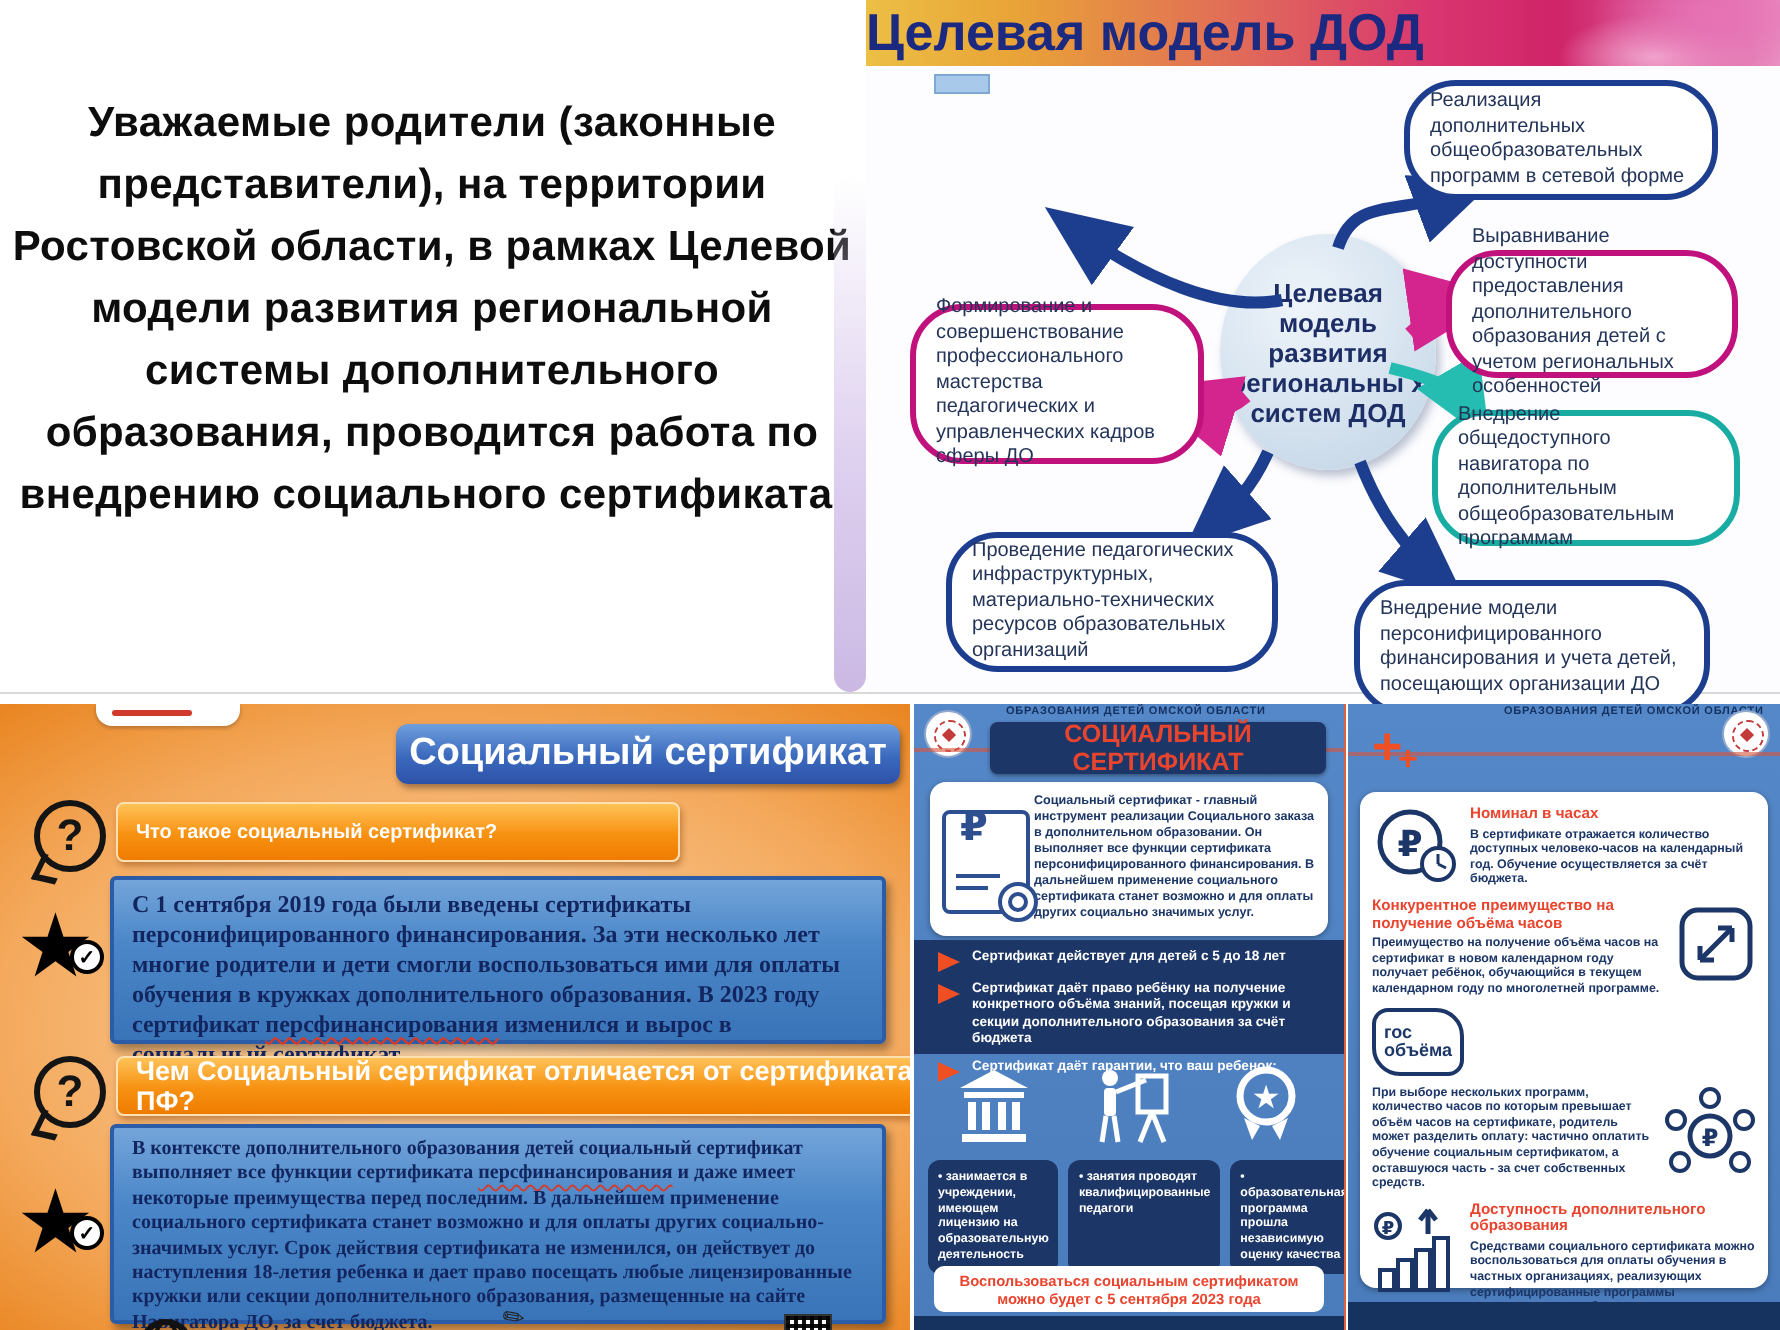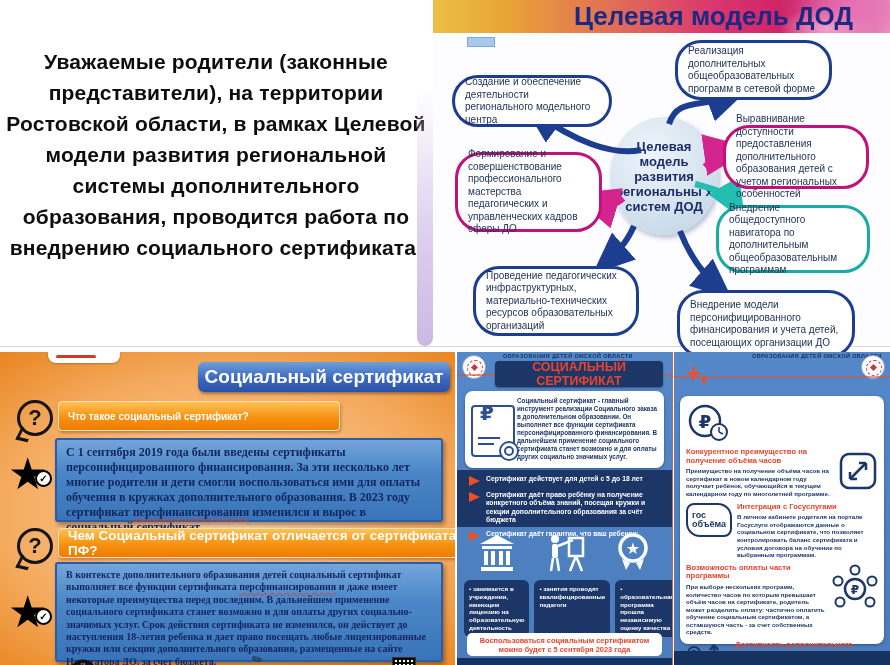--- a/index.html
+++ b/index.html
@@ -12,21 +12,21 @@
               font-size:21px;line-height:31px;color:#0d0d0d;letter-spacing:.2px;}
   #intro-edge{right:0;top:88px;width:16px;height:258px;
               background:linear-gradient(180deg,rgba(222,208,240,0) 0%,#ded0ef 55%,#cbb9e4 100%);border-radius:8px;}
   
   #model-slide{left:433px;top:0;width:457px;height:346px;background:#fdfdff;border-bottom:1px solid #d8d8d8;border-right:1px solid #e3e3e3;}
   #model-header{left:0;top:0;width:457px;height:33px;
       background:
         radial-gradient(ellipse 90px 40px at 425px 8px,#e773b5 0%,rgba(231,115,181,0) 70%),
         radial-gradient(ellipse 70px 30px at 395px 28px,#f2a8d0 0%,rgba(242,168,208,0) 70%),
         linear-gradient(90deg,#ecbf45 0%,#e9a437 16%,#e0685a 42%,#d93570 62%,#cf2468 76%,#dd67a8 92%,#e98fc2 100%);}
-  #model-title{left:0;top:1px;width:420px;text-align:right;font-weight:bold;font-size:26px;color:#1b2a80;}
+  #model-title{left:0;top:1px;width:420px;text-align:left;font-weight:bold;font-size:26px;color:#1b2a80;}
   #decor-tab{left:34px;top:37px;width:26px;height:8px;background:#a8c9e9;border:1px solid #7fa8d4;}
   #center-node{left:177px;top:117px;width:108px;height:118px;border-radius:50%;
       background:radial-gradient(circle at 38% 30%,#eef4fa 0%,#d3e1ee 60%,#bfd2e4 100%);
       box-shadow:2px 3px 5px rgba(60,80,120,.35);
       display:flex;align-items:center;justify-content:center;text-align:center;
       font-weight:bold;font-size:13px;line-height:15px;color:#1d2e66;padding:4px;box-sizing:border-box;}
   .bubble{position:absolute;background:#fff;border-radius:26px;display:flex;align-items:center;
       font-size:10px;line-height:12.5px;color:#233458;padding:5px 10px;box-sizing:border-box;}
   .b-navy{border:3px solid #1d3e8f;}
   .b-pink{border:3px solid #c0117d;}
@@ -142,22 +142,21 @@
       </defs>
       <path d="M 208,150 C 178,156 140,140 104,114" stroke="#1d3e8f" stroke-width="6" fill="none" marker-end="url(#m-navy)"></path>
       <path d="M 236,124 C 244,98 266,108 298,96" stroke="#1d3e8f" stroke-width="6" fill="none" marker-end="url(#m-navy)"></path>
       <path d="M 272,167 C 286,154 292,152 299,151" stroke="#d4258e" stroke-width="7" fill="none" marker-end="url(#m-pink)"></path>
       <path d="M 190,198 C 177,209 170,204 157,200" stroke="#d4258e" stroke-width="7" fill="none" marker-end="url(#m-pink)"></path>
       <path d="M 262,184 C 286,190 296,194 303,206" stroke="#25bdb2" stroke-width="6" fill="none" marker-end="url(#m-teal)"></path>
       <path d="M 201,226 C 192,246 182,254 173,262" stroke="#1d3e8f" stroke-width="6" fill="none" marker-end="url(#m-navy)"></path>
       <path d="M 247,231 C 257,257 270,274 286,288" stroke="#1d3e8f" stroke-width="6" fill="none" marker-end="url(#m-navy)"></path>
     </svg>
 
-    <div class="bubble b-navy" style="left:19px;top:75px;width:160px;height:52px">Создание и обеспечение деятельности регионального модельного центра</div>
-    <div class="bubble b-navy" style="left:242px;top:40px;width:157px;height:60px">Реализация дополнительных общеобразовательных программ в сетевой форме</div>
+    <div class="bubble b-navy" style="left:269px;top:40px;width:157px;height:60px">Реализация дополнительных общеобразовательных программ в сетевой форме</div>
     <div class="bubble b-pink" style="left:290px;top:125px;width:146px;height:64px">Выравнивание доступности предоставления дополнительного образования детей с учетом региональных особенностей</div>
     <div class="bubble b-pink" style="left:22px;top:152px;width:147px;height:80px">Формирование и совершенствование профессионального мастерства педагогических и управленческих кадров сферы  ДО</div>
     <div class="bubble b-teal" style="left:283px;top:205px;width:154px;height:68px">Внедрение общедоступного навигатора по дополнительным общеобразовательным программам</div>
     <div class="bubble b-navy" style="left:40px;top:266px;width:166px;height:70px">Проведение педагогических инфраструктурных, материально-технических ресурсов образовательных организаций</div>
     <div class="bubble b-navy" style="left:244px;top:290px;width:178px;height:68px">Внедрение модели персонифицированного финансирования и учета детей, посещающих организации ДО</div>
   </div>
 
   <div class="abs bluepanel-no" id="left-panel">
     <div class="abs" id="left-tab">
         <i></i>
@@ -291,49 +290,48 @@
     <div class="whitecard" style="left:6px;top:44px;width:204px;height:248px;padding:7px 6px">
 
       <div class="rsec">
         <svg class="ricon" width="44" height="40" viewBox="0 0 44 40">
           <circle cx="19" cy="18" r="15" fill="none" stroke="#1c3667" stroke-width="2.5"></circle>
           <text x="19" y="25" text-anchor="middle" font-size="18" font-weight="bold" fill="#1c3667" font-family="DejaVu Sans">₽</text>
           <circle cx="33" cy="29" r="8" fill="#fff" stroke="#1c3667" stroke-width="2"></circle>
           <line x1="33" y1="29" x2="33" y2="24" stroke="#1c3667" stroke-width="1.5"></line>
           <line x1="33" y1="29" x2="37" y2="31" stroke="#1c3667" stroke-width="1.5"></line>
         </svg>
+        <div class="txt">
+          <div class="rhead">Номинал в часах</div>
+          <div class="rbody">В сертификате отражается количество доступных человеко-часов на календарный год. Обучение осуществляется за счёт бюджета.</div>
+        </div>
       </div>
 
       <div class="rsec">
         <div class="txt">
           <div class="rhead">Конкурентное преимущество на получение объёма часов</div>
           <div class="rbody">Преимущество на получение объёма часов на сертификат в новом календарном году получает ребёнок, обучающийся в текущем календарном году по многолетней программе.</div>
         </div>
         <svg class="ricon" width="40" height="42" viewBox="0 0 40 42">
           <rect x="3" y="6" width="34" height="34" rx="8" fill="none" stroke="#1c3667" stroke-width="2.5"></rect>
           <line x1="12" y1="31" x2="28" y2="15" stroke="#1c3667" stroke-width="2.5"></line>
           <path d="M28 15 L21 15 M28 15 L28 22" stroke="#1c3667" stroke-width="2.5" fill="none"></path>
           <path d="M12 31 L19 31 M12 31 L12 24" stroke="#1c3667" stroke-width="2.5" fill="none"></path>
         </svg>
       </div>
 
       <div class="rsec">
         <div class="ricon gos">
           <span>гос</span>
           <span>объёма</span>
         </div>
-        <div class="txt">
-          <div class="rhead">Интеграция с Госуслугами</div>
-          <div class="rbody">В личном кабинете родителя на портале Госуслуги отображаются данные о социальном сертификате, что позволяет контролировать баланс сертификата и условия договора на обучение по выбранным программам.</div>
-        </div>
       </div>
 
       <div class="rsec">
         <div class="txt">
-          <div class="rhead">Возможность оплаты части программы</div>
           <div class="rbody">При выборе нескольких программ, количество часов по которым превышает объём часов на сертификате, родитель может разделить оплату: частично оплатить обучение социальным сертификатом, а оставшуюся часть - за счет собственных средств.</div>
         </div>
         <svg class="ricon" width="46" height="50" viewBox="0 0 46 50">
           <circle cx="23" cy="25" r="10" fill="none" stroke="#1c3667" stroke-width="2.5"></circle>
           <text x="23" y="30" text-anchor="middle" font-size="12" font-weight="bold" fill="#1c3667" font-family="DejaVu Sans">₽</text>
           <circle cx="23" cy="6" r="4.5" fill="none" stroke="#1c3667" stroke-width="2"></circle>
           <circle cx="40" cy="17" r="4.5" fill="none" stroke="#1c3667" stroke-width="2"></circle>
           <circle cx="38" cy="38" r="4.5" fill="none" stroke="#1c3667" stroke-width="2"></circle>
           <circle cx="6" cy="17" r="4.5" fill="none" stroke="#1c3667" stroke-width="2"></circle>
           <circle cx="8" cy="38" r="4.5" fill="none" stroke="#1c3667" stroke-width="2"></circle>

